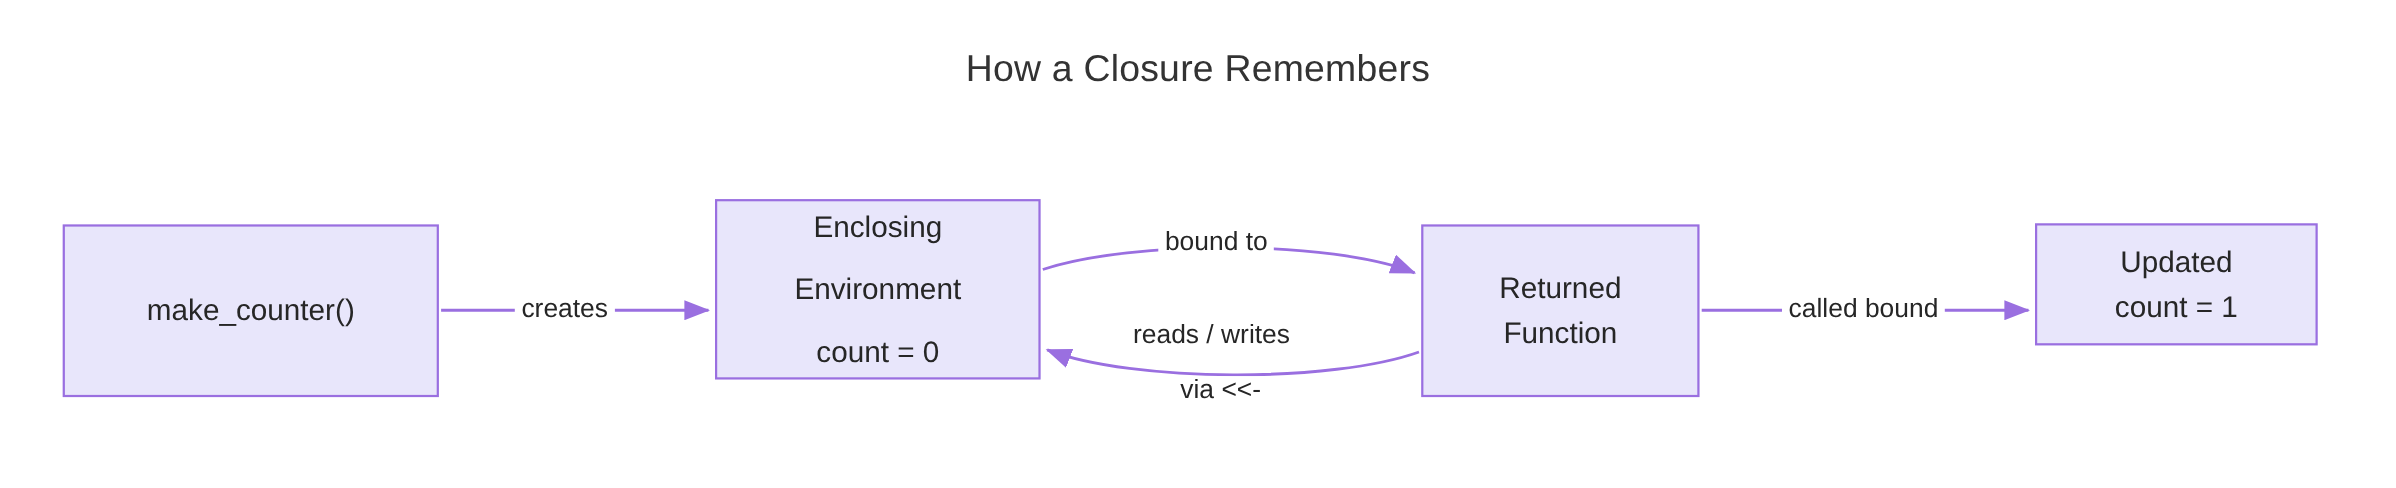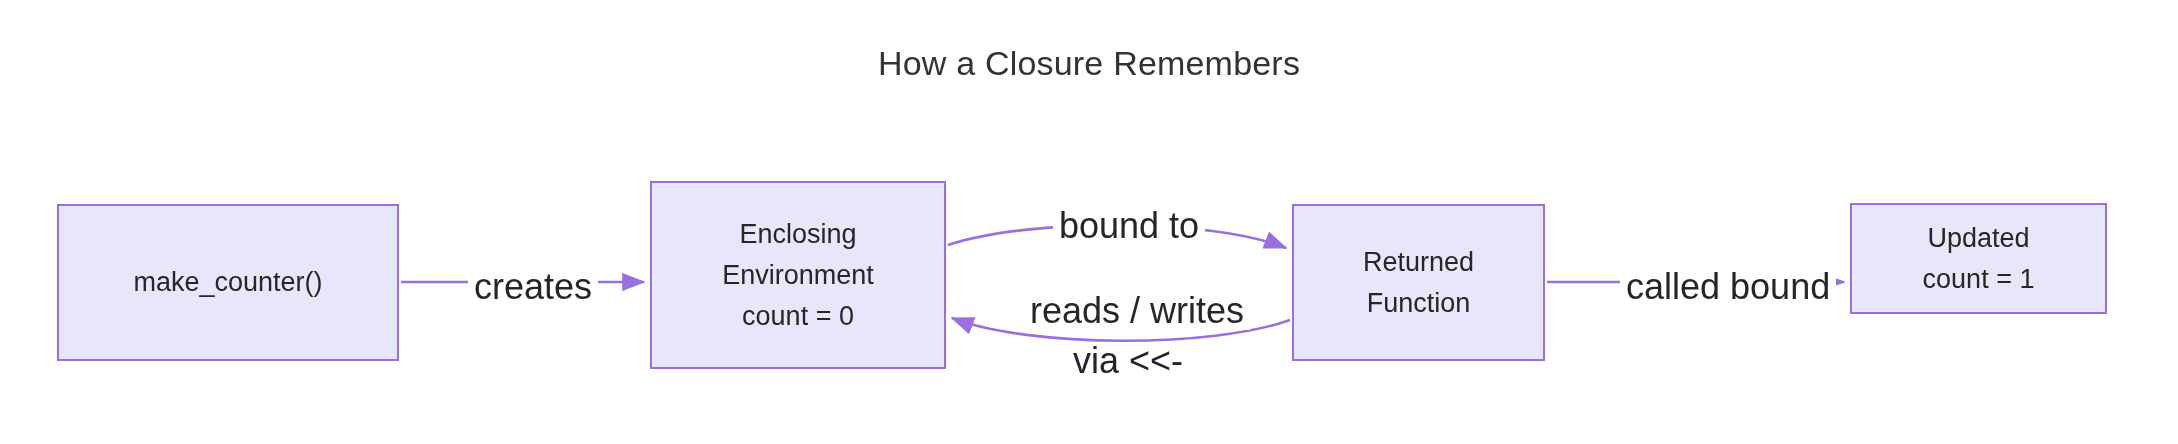--- a/index.html
+++ b/index.html
@@ -51,28 +51,28 @@
     font-size: 27px;
     line-height: 1.0;
   }
   .node .line {
     display: block;
     white-space: nowrap;
     padding: 7px 0;
   }
 
   #node-factory     { left: 57px;   top: 204px; width: 342px; height: 157px; }
-  #node-enclosing   { left: 650px;  top: 181px; width: 296px; height: 188px; }
+  #node-enclosing   { left: 650px;  top: 181px; width: 296px; height: 164px; gap: 16px; }
   #node-returned    { left: 1292px; top: 204px; width: 253px; height: 157px; }
   #node-updated     { left: 1850px; top: 203px; width: 257px; height: 111px; }
 
   
   .edge-label {
     position: absolute;
-    font-size: 36px;
+    font-size: 24px;
     color: #262626;
     white-space: nowrap;
     background: #ffffff;
     padding: 0 6px;
     line-height: 1.05;
     text-align: center;
   }
   #label-creates      { left: 468px;  top: 268px; }
   #label-bound-to     { left: 1053px; top: 207px; }
   #label-reads-writes { left: 1024px; top: 292px; }

